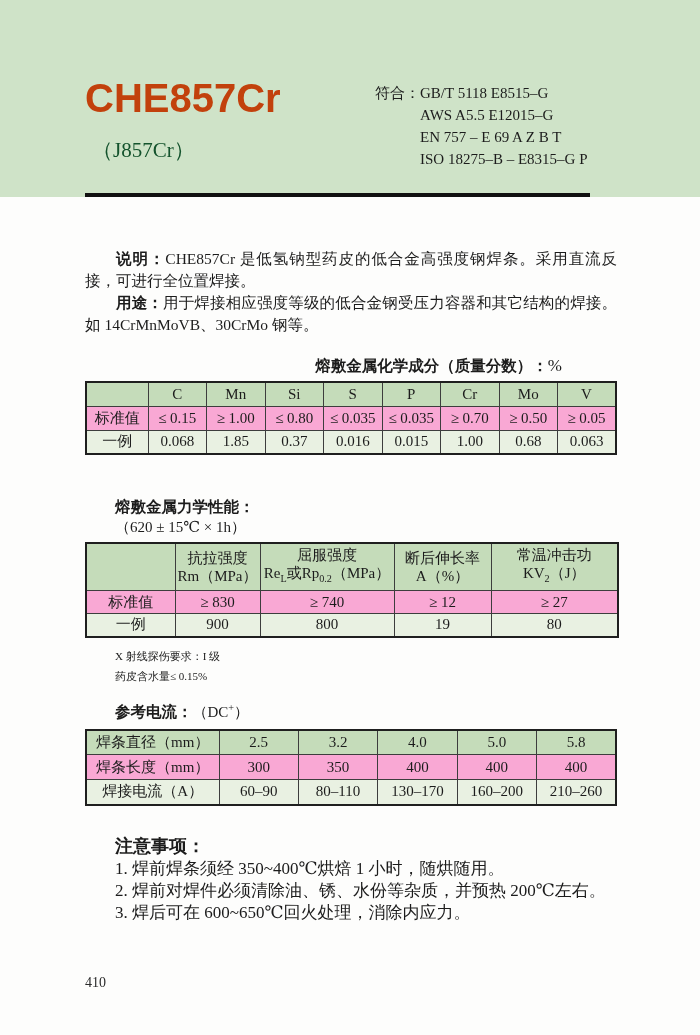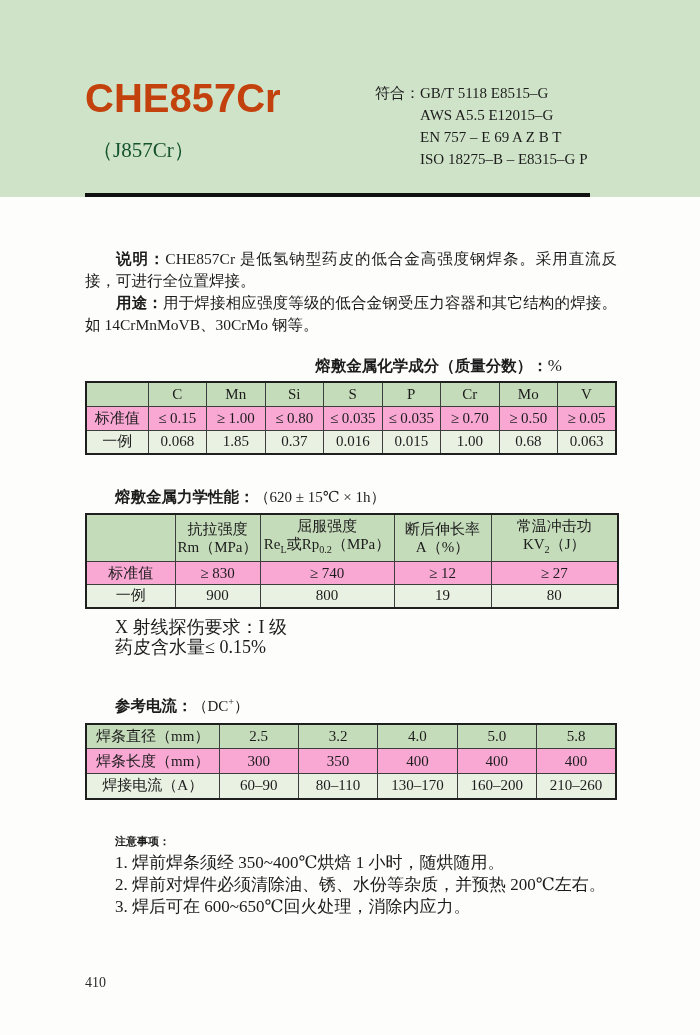--- a/index.html
+++ b/index.html
@@ -31,43 +31,43 @@
 
   .tbl-title {
     display:flex; align-items:baseline; margin-left:30px;
     font-family:"Liberation Sans","DejaVu Sans",sans-serif;
     font-weight:bold; font-size:15.5px;
   }
   .tbl-title .cond { font-family:"Liberation Serif","DejaVu Serif",serif; font-weight:normal; font-size:15px; }
   .tbl-title.chem { justify-content:flex-end; padding-right:55px; }
   .tbl-title .unit { font-family:"Liberation Serif","DejaVu Serif",serif; font-weight:normal; font-size:17px; }
   .t-chem-title { margin-top:20px; margin-bottom:4px; }
-  .t-mech-title { margin-top:32px; margin-bottom:5px; }
-  .t-cur-title  { margin-top:39px; margin-bottom:6px; }
+  .t-mech-title { margin-top:42px; margin-bottom:5px;flex-direction:column; }
+  .t-cur-title  { margin-top:16px; margin-bottom:6px; }
 
   table { border-collapse:collapse; width:532px; table-layout:fixed; border:2px solid #1f1f1f; }
   th,td { border:1px solid #3d3d3d; text-align:center; vertical-align:middle;
           font-size:15px; font-weight:normal; padding:0; }
   tr.head { background:#c5dcba; }
   tr.r-white { background:#f9a8d4; }
   tr.r-green { background:#e9f1e2; }
   .t-chem td, .t-chem th { height:24px; }
   .t-mech th { padding:2px 0; line-height:18px; }
   .t-mech td { height:23px; }
   .t-cur td { height:25px; }
   .t-cur .rowlbl { text-align:center; }
   sub { font-size:0.68em; }
   sup { font-size:0.68em; }
 
-  .mech-notes { margin-left:30px; margin-top:8px; font-size:18px; line-height:20px; }
+  .mech-notes { margin-left:30px; margin-top:8px; font-size:11px; line-height:20px; }
 
   .notes { margin-top:30px; margin-left:30px; }
   .notes .n-title {
-    font-family:Liberation Sans, sans-serif;
-    font-weight:bold; font-size:11px; line-height:22px;margin-top:7px;
+    font-family:Liberation Mono, monospace;
+    font-weight:bold; font-size:18px; line-height:22px;margin-top:7px;
   }
   .notes .n-item { font-size:17px; line-height:22px; }
 
   .pageno { position:absolute; left:85px; top:975px; font-size:14px; color:#2a2a2a; }
 </style>
 </head>
 <body>
 
 <div class="page">
 

